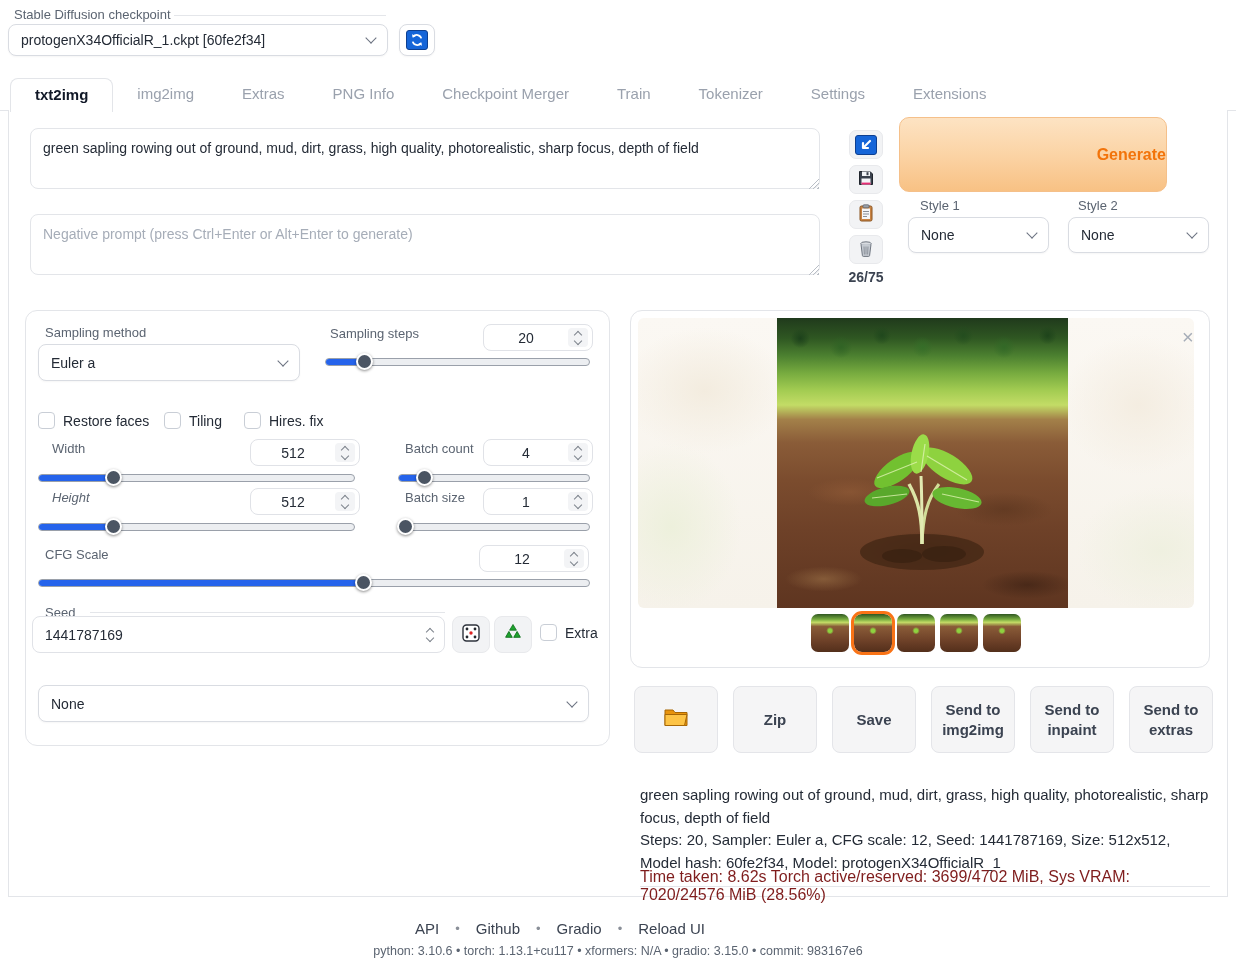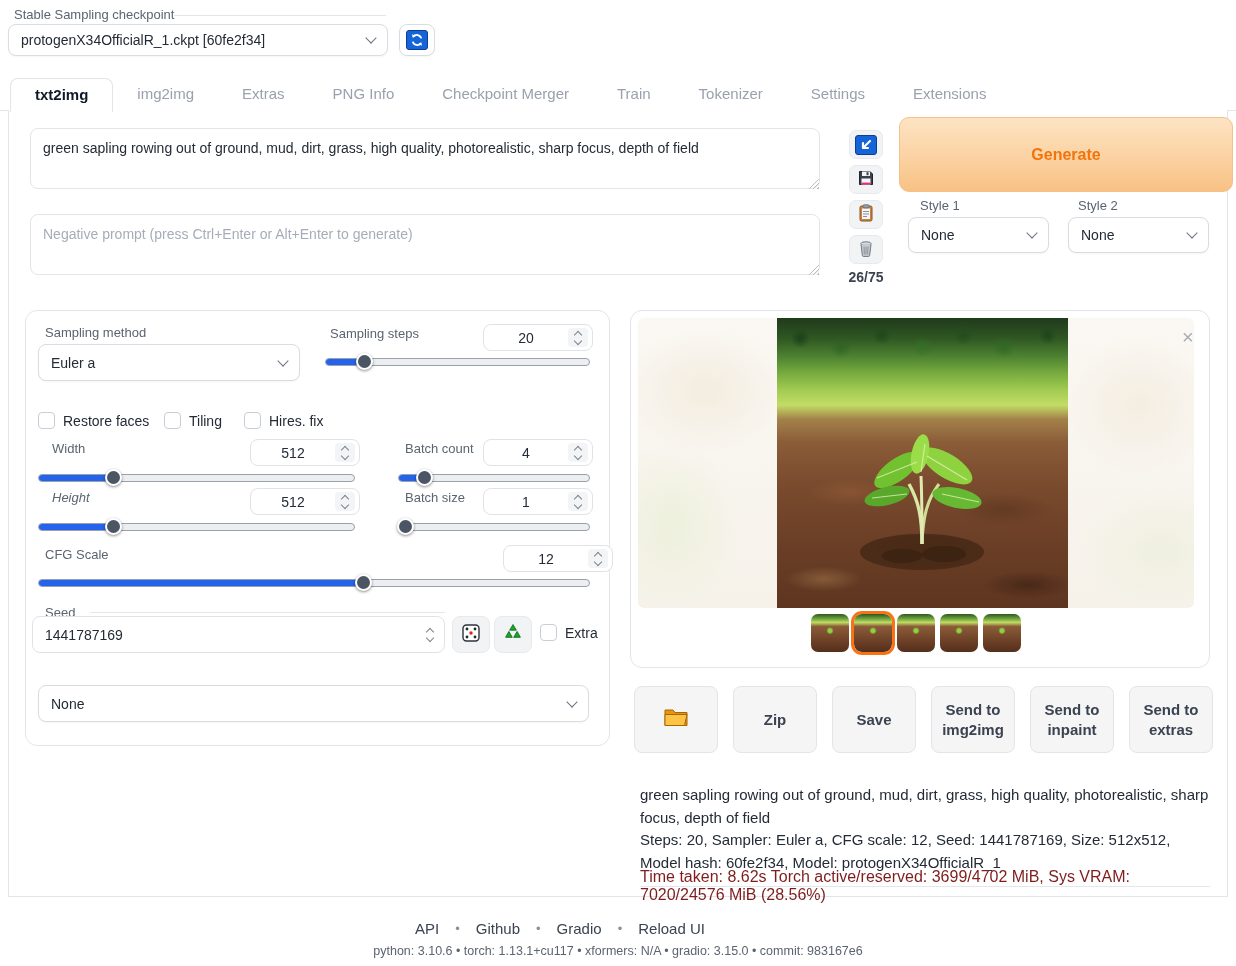--- a/index.html
+++ b/index.html
@@ -93,21 +93,21 @@
   .bullet { font-size:13px; color:#8a8f98; }
   .vtext { font-size:12.5px; color:#5b6471; }
   .closex { font-size:20px; color:#a6adb8; line-height:1; }
   .counter { font-size:14px; font-weight:700; color:#3b4351; text-align:center; }
 </style>
 </head>
 <body>
 
 <div class="page">
 
-  <span class="abs lbl" style="left:14px;top:7px;">Stable Sampling checkpoint</span>
+  <span class="abs lbl" style="left:14px;top:7px;">Stable Diffusion checkpoint</span>
   <div class="abs fieldline" style="left:174px;top:15px;width:212px;"></div>
   <div class="abs box" style="left:8px;top:24px;width:380px;height:32px;">
     <span>protogenX34OfficialR_1.ckpt [60fe2f34]</span>
     <span class="chev"></span>
   </div>
   <div class="abs box" style="left:399px;top:24px;width:36px;height:32px;padding:0;justify-content:center;">
     <span class="bluechip">
       <svg width="16" height="16" viewBox="0 0 18 18">
           <path d="M13.8 7.2 A5.2 5.2 0 0 0 4.6 5.4" fill="none" stroke="#fff" stroke-width="2"></path>
           <polygon points="3.4,2.6 4.2,6.6 7.8,4.6" fill="#fff"></polygon>
@@ -177,21 +177,21 @@
           <g stroke="#8d939c" stroke-width="1">
             <line x1="8" y1="8.5" x2="8.4" y2="16.5"></line>
             <line x1="10" y1="8.5" x2="10" y2="16.5"></line>
             <line x1="12" y1="8.5" x2="11.6" y2="16.5"></line>
           </g>
         </svg>
     </span>
   </div>
   <div class="abs counter" style="left:845px;top:269px;width:42px;">26/75</div>
 
-  <div class="generate" style="left:899px;top:117px;width:334px;height:75px;">
+  <div class="generate" style="left:899px;top:117px;width:268px;height:75px;justify-content:flex-end;">
     <span>Generate</span>
   </div>
   <span class="abs lbl" style="left:920px;top:198px;">Style 1</span>
   <div class="abs box" style="left:908px;top:217px;width:141px;height:36px;">
     <span>None</span>
     <span class="chev"></span>
   </div>
   <span class="abs lbl" style="left:1078px;top:198px;">Style 2</span>
   <div class="abs box" style="left:1068px;top:217px;width:141px;height:36px;">
     <span>None</span>
@@ -285,21 +285,21 @@
       </span>
   </div>
   <div class="slider" style="left:398px;top:517px;width:192px;">
     <div class="track">
         <div class="fill" style="width:4%"></div>
       </div>
       <div class="knob" style="left:4%"></div>
   </div>
 
   <span class="abs lbl" style="left:45px;top:547px;">CFG Scale</span>
-  <div class="numin" style="left:503px;top:545px;width:110px;height:27px;">
+  <div class="numin" style="left:479px;top:545px;width:110px;height:27px;">
     <input value="12" style="">
     <span class="stepper">
         <i class="chv up"></i>
         <i class="chv down"></i>
       </span>
   </div>
   <div class="slider" style="left:38px;top:573px;width:552px;">
     <div class="track">
         <div class="fill" style="width:59%"></div>
       </div>

